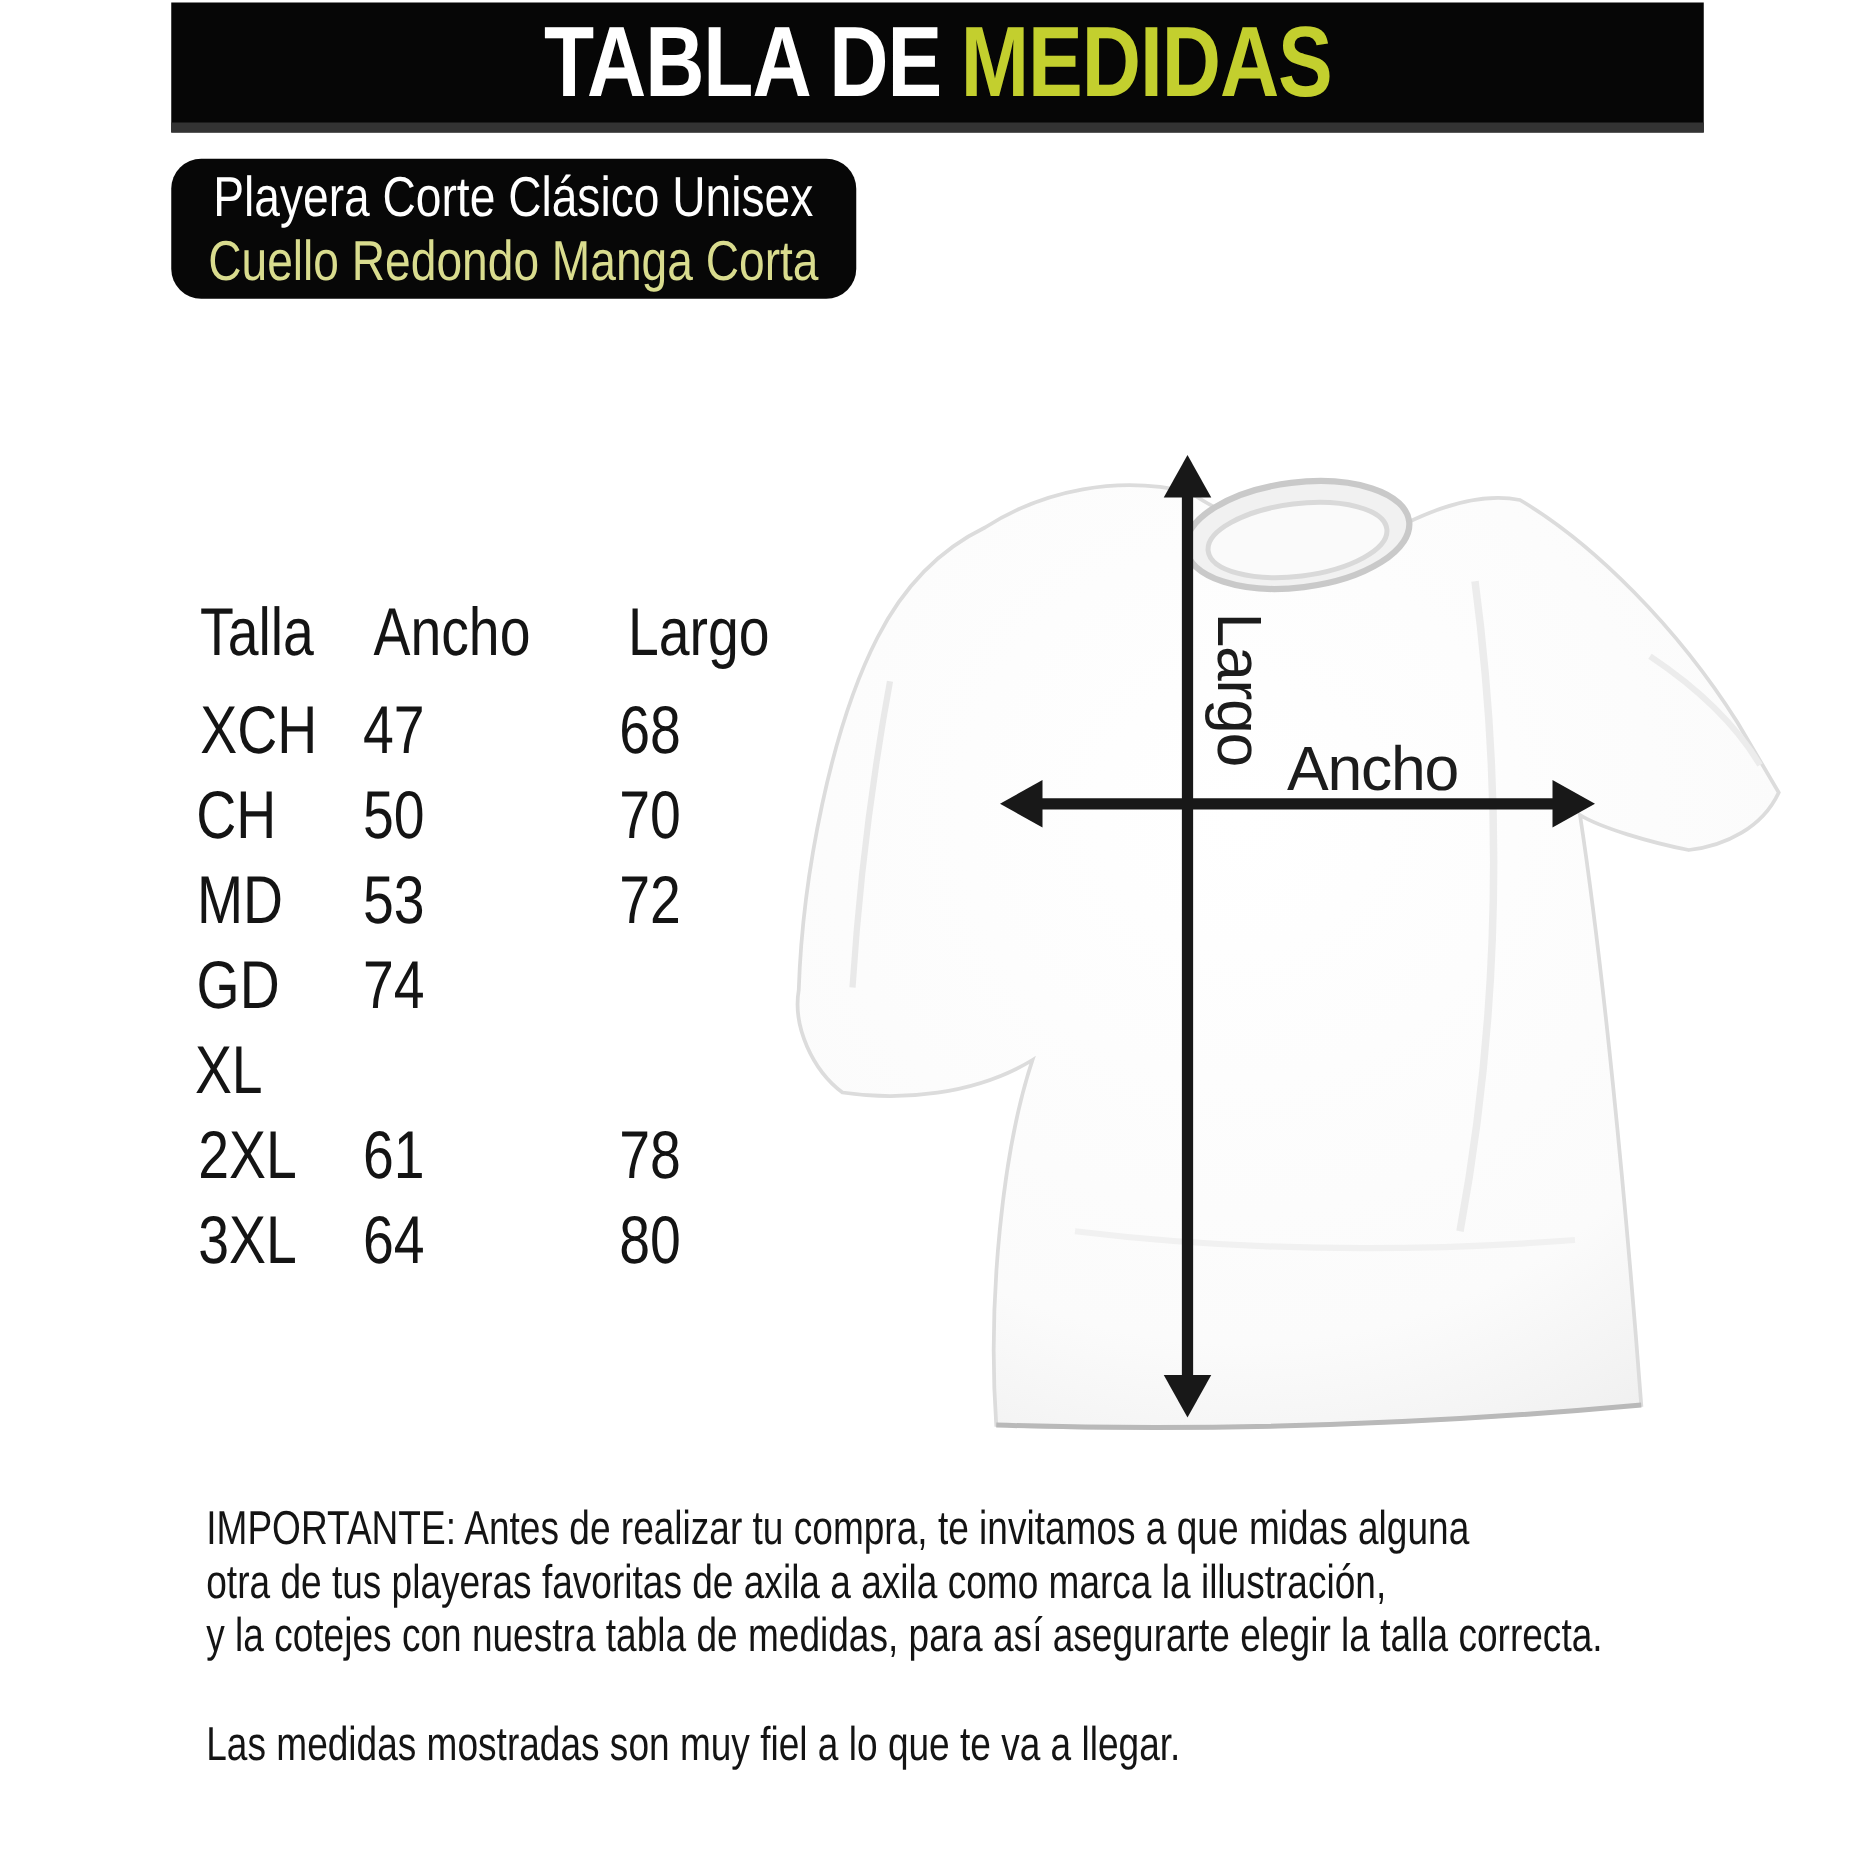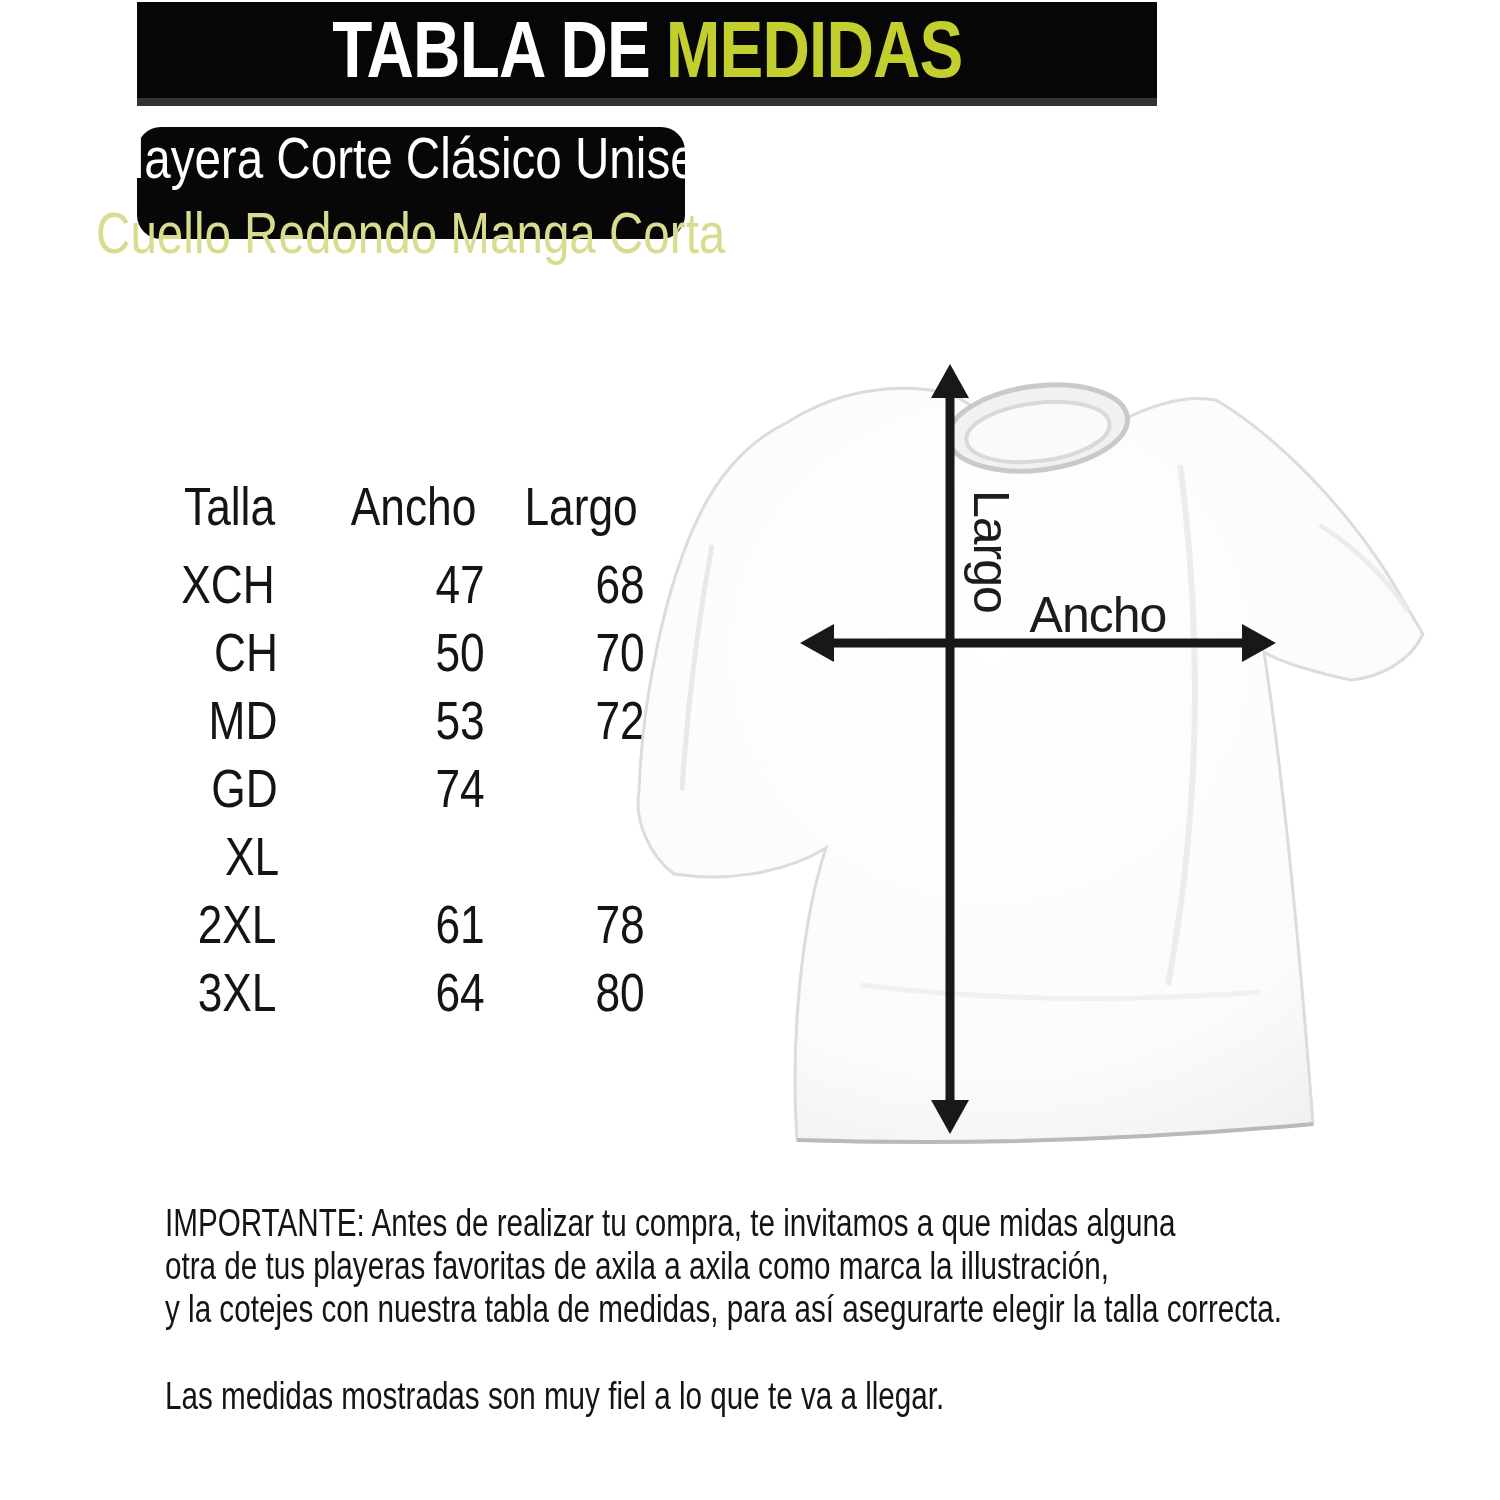--- a/index.html
+++ b/index.html
@@ -11,40 +11,40 @@
   .canvas{
     position:relative;width:1500px;height:1500px;background:#ffffff;overflow:hidden;
     font-family:"Liberation Sans","DejaVu Sans",sans-serif;color:var(--ink);
   }
   
   .cx{display:inline-block;transform:scaleX(.82);transform-origin:center;white-space:nowrap;}
   .cl{display:inline-block;transform:scaleX(.78);transform-origin:left center;white-space:nowrap;}
 
   
   .title-bar{
-    position:absolute;left:137px;top:2px;width:1020px;height:96px;
+    position:absolute;left:137px;top:2px;width:1226px;height:96px;
     background:#060606;border-bottom:8px solid #333333;
     display:flex;align-items:center;justify-content:center;
   }
   .title{font-size:80px;font-weight:bold;letter-spacing:-1px;color:#ffffff;}
   .title .hl{color:var(--accent);margin-left:.24em;}
 
   
   .badge{
     position:absolute;left:137px;top:127px;width:548px;height:112px;
     background:#070707;border-radius:24px;
     display:flex;flex-direction:column;align-items:center;justify-content:center;
   }
-  .badge .bline{font-size:58px;line-height:51px;margin-top:24px;}
+  .badge .bline{font-size:45px;line-height:51px;}
   .badge .l1{color:#ffffff;}
   .badge .l2{color:var(--badge-accent);}
 
   
   .size-table{position:absolute;left:150px;top:462px;}
-  .trow{display:grid;grid-template-columns:135px 205px 160px;align-items:center;text-align:right;height:68px;}
+  .trow{display:grid;grid-template-columns:135px 205px 160px;align-items:center;text-align:left;height:68px;}
   .trow.head{height:88px;font-size:70px;}
   .trow .cell{font-size:54px;}
 
   
   .shirt-wrap{position:absolute;left:620px;top:340px;width:880px;height:820px;}
   svg text{font-family:"Liberation Sans","DejaVu Sans",sans-serif;fill:#1c1c1c;letter-spacing:-1px;}
 
   
   .note{position:absolute;left:165px;color:#141414;}
   .note .line{display:block;}

